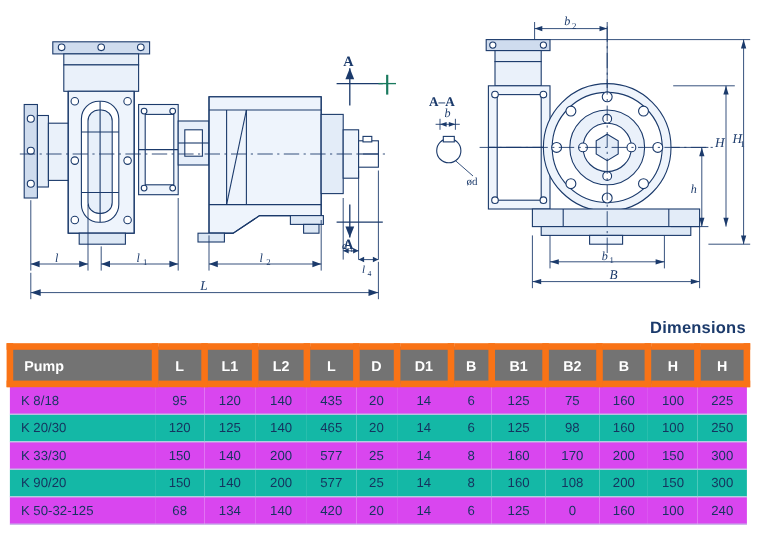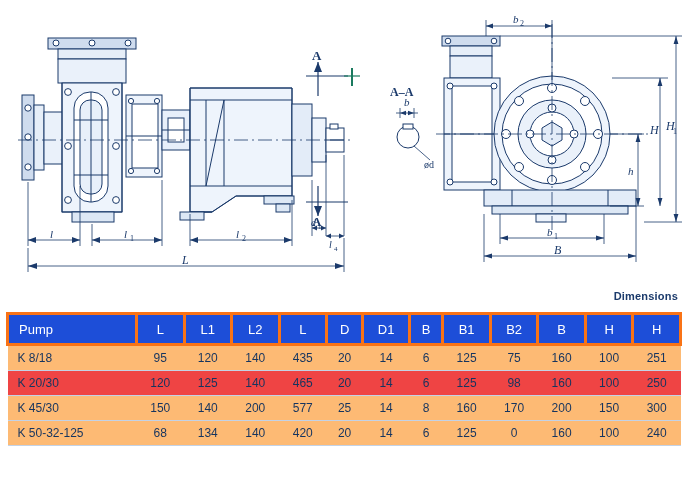--- a/index.html
+++ b/index.html
@@ -30,47 +30,47 @@
   }
   #drawing svg {
     display: block;
   }
 
   
   .dim-caption {
     position: absolute;
     right: 10px;
     top: 290px;
-    font-size: 11px;
+    font-size: 15px;
     font-weight: bold;
     color: #1b3a6b;
     letter-spacing: 0.2px;
   }
 
   
   #table-wrap {
     position: absolute;
     left: 6px;
     top: 312px;
     width: 676px;
   }
   table.dim-table {
     border-collapse: collapse;
     width: 676px;
     font-size: 12px;
   }
   table.dim-table thead th {
-    background: #1d4ed8;
+    background: #737373;
     color: #ffffff;
-    font-weight: normal;
+    font-weight: bold;
     font-size: 13px;
     height: 24px;
     padding: 2px 4px;
     text-align: center;
-    border: 3px solid #f97316;
+    border: 6px solid #f97316;
     white-space: nowrap;
   }
   table.dim-table thead th.col-name {
     text-align: left;
     padding-left: 10px;
     width: 112px;
   }
   table.dim-table tbody td {
     height: 22px;
     padding: 1px 4px;
@@ -79,24 +79,24 @@
     color: #15345f;
     font-size: 12px;
     white-space: nowrap;
   }
   table.dim-table tbody td.col-name {
     text-align: left;
     padding-left: 10px;
     font-size: 12px;
   }
   table.dim-table tbody tr.odd td {
-    background: #fdba74;
+    background: #d946ef;
   }
   table.dim-table tbody tr.even td {
-    background: #ef4444;
+    background: #14b8a6;
   }
 </style>
 </head>
 <body>
 
 <div id="page">
 
   <div id="drawing">
     <svg width="688" height="300" viewBox="0 0 688 300" xmlns="http://www.w3.org/2000/svg">
       <g stroke="#1b3a6b" fill="none" stroke-width="1">
@@ -375,48 +375,63 @@
           <td>120</td>
           <td>140</td>
           <td>435</td>
           <td>20</td>
           <td>14</td>
           <td>6</td>
           <td>125</td>
           <td>75</td>
           <td>160</td>
           <td>100</td>
-          <td>251</td>
+          <td>225</td>
         </tr>
         <tr class="even">
           <td class="col-name">K 20/30</td>
           <td>120</td>
           <td>125</td>
           <td>140</td>
           <td>465</td>
           <td>20</td>
           <td>14</td>
           <td>6</td>
           <td>125</td>
           <td>98</td>
           <td>160</td>
           <td>100</td>
           <td>250</td>
         </tr>
         <tr class="odd">
-          <td class="col-name">K 45/30</td>
+          <td class="col-name">K 33/30</td>
           <td>150</td>
           <td>140</td>
           <td>200</td>
           <td>577</td>
           <td>25</td>
           <td>14</td>
           <td>8</td>
           <td>160</td>
           <td>170</td>
+          <td>200</td>
+          <td>150</td>
+          <td>300</td>
+        </tr>
+        <tr class="even">
+          <td class="col-name">K 90/20</td>
+          <td>150</td>
+          <td>140</td>
+          <td>200</td>
+          <td>577</td>
+          <td>25</td>
+          <td>14</td>
+          <td>8</td>
+          <td>160</td>
+          <td>108</td>
           <td>200</td>
           <td>150</td>
           <td>300</td>
         </tr>
         <tr class="odd">
           <td class="col-name">K 50-32-125</td>
           <td>68</td>
           <td>134</td>
           <td>140</td>
           <td>420</td>

